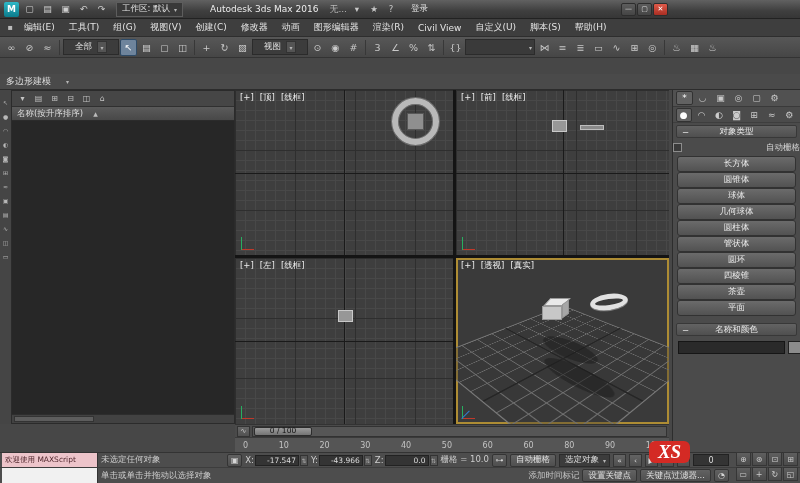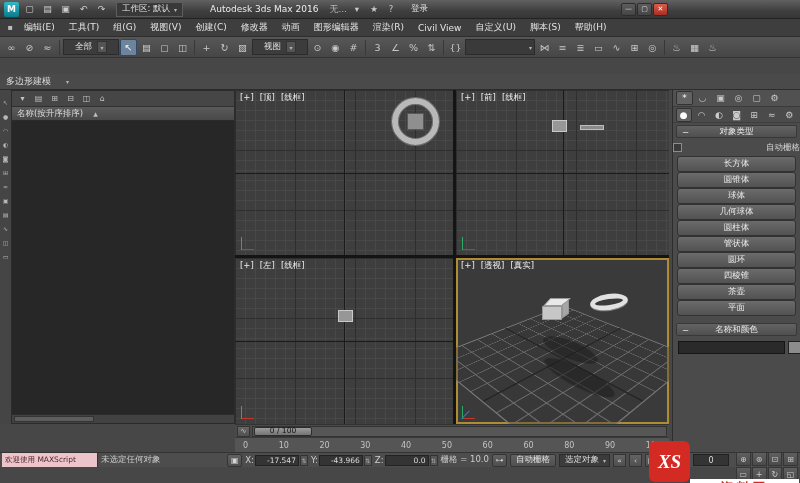--- a/index.html
+++ b/index.html
@@ -200,21 +200,21 @@
   .checkbox{width:9px;height:9px;background:#3a3a3a;border:1px solid #8d8d8d;flex:none;}
   .btn-grid{display:grid;grid-template-columns:1fr;gap:0;padding:1px 4px 5px;}
   .obj-btn{height:16px;display:flex;align-items:center;justify-content:center;
     background:linear-gradient(#6b6b6b,#525252);border:1px solid #323232;border-radius:3px;
     font-size:8.5px;color:#eaeaea;}
   .name-field{display:flex;gap:3px;padding:3px 5px;align-items:center;}
   .name-input{flex:1;height:13px;background:#2a2a2a;border:1px solid #161616;color:#ddd;font-size:8px;}
   .swatch{width:17px;height:13px;background:#8c8c8c;border:1px solid #202020;flex:none;}
 
   
-  .watermark{position:absolute;right:1px;bottom:1px;width:150px;height:41px;display:flex;z-index:20;}
+  .watermark{position:absolute;right:1px;bottom:1px;width:150px;height:41px;display:flex;z-index:20;flex-direction:column;}
   .wm-badge{width:41px;height:41px;background:#d42a24;border-radius:6px;color:#fff;
     font-style:italic;font-weight:bold;font-size:19px;display:flex;align-items:center;justify-content:center;
     font-family:"Liberation Serif","DejaVu Serif",serif;}
   .wm-right{flex:1;display:flex;flex-direction:column;}
   .wm-site{flex:1;background:#fff;color:#d42a24;font-weight:bold;font-size:13px;
     display:flex;align-items:center;justify-content:center;letter-spacing:3px;margin-top:38px;}
   .wm-url{height:15px;background:#121212;color:#fff;font-size:8.5px;
     display:flex;align-items:center;justify-content:center;letter-spacing:1px;}
 </style>
 </head>
@@ -474,20 +474,29 @@
     </div>
     <span class="pb">«</span>
     <span class="pb">‹</span>
     <span class="pb">▶</span>
     <span class="pb">›</span>
     <span class="pb">»</span>
     <input class="framefield" value="0" style="">
     <span class="navspace"></span>
   </div>
 
+  <div class="statusB">
+    <div class="listener white"></div>
+    <span class="sbtext">单击或单击并拖动以选择对象</span>
+    <span class="sbtext" style="margin-left:auto;color:#c5c5c5;">添加时间标记</span>
+    <span class="sb-btn">设置关键点</span>
+    <span class="sb-btn">关键点过滤器...</span>
+    <span class="sicon">◔</span>
+    <span class="navspace"></span>
+  </div>
 
   <div class="navgrid">
     <span class="nv">⊕</span>
     <span class="nv">⊛</span>
     <span class="nv">⊡</span>
     <span class="nv">⊞</span>
     <span class="nv">▭</span>
     <span class="nv">+</span>
     <span class="nv">↻</span>
     <span class="nv">◱</span>

